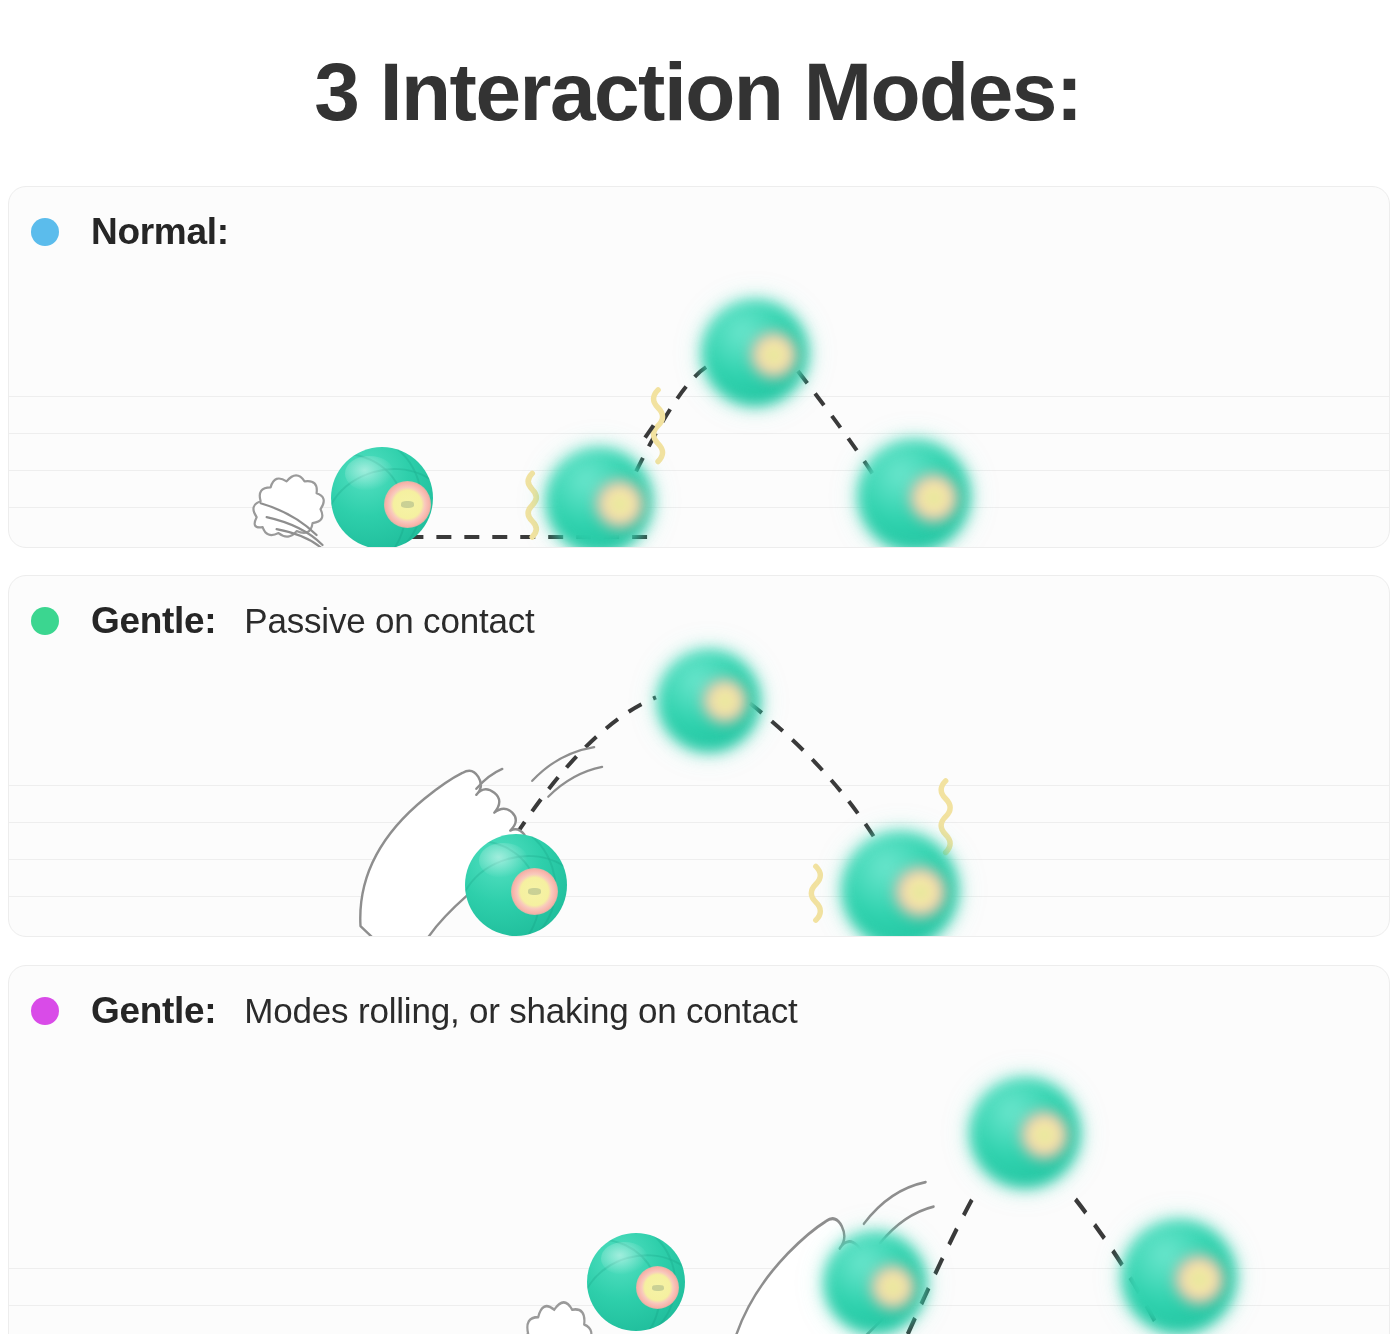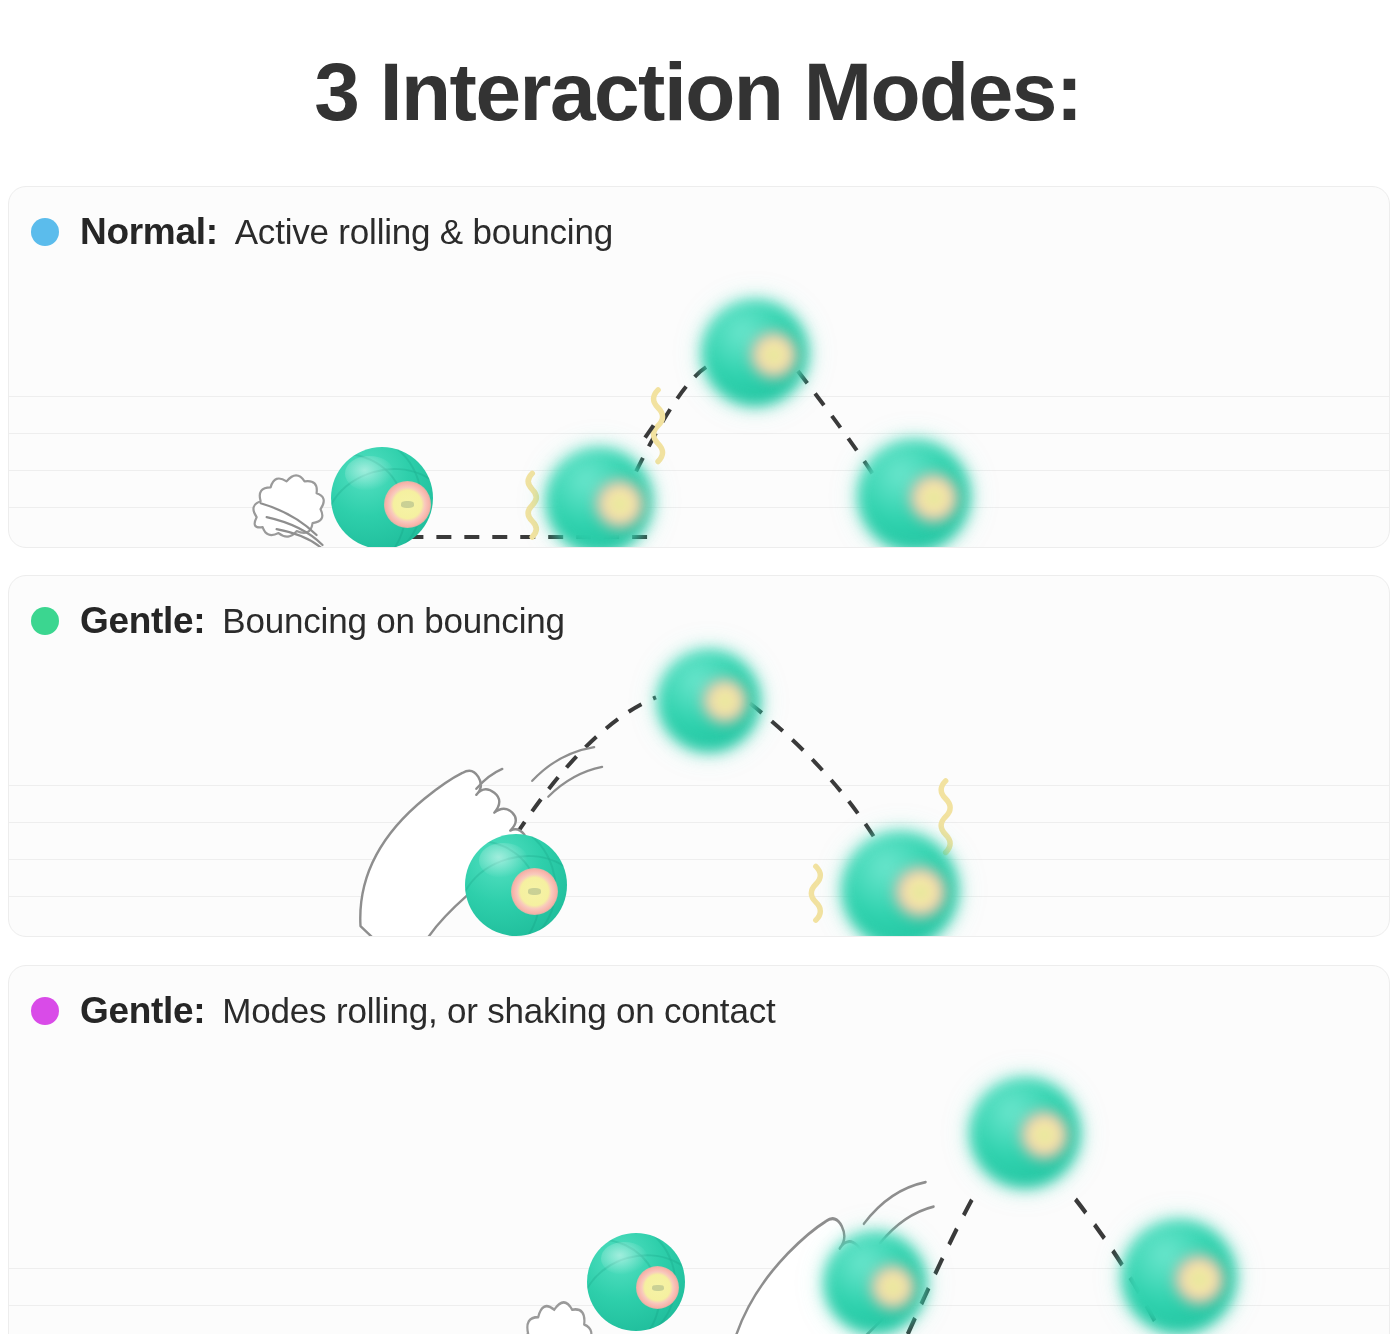--- a/index.html
+++ b/index.html
@@ -69,21 +69,21 @@
   .gl-2 { top: 83px; }
   .gl-3 { top: 120px; }
 
   
   .mode-head {
     position: absolute;
     top: 24px;
     left: 22px;
     display: flex;
     align-items: center;
-    gap: 21px;
+    gap: 32px;
     white-space: nowrap;
     justify-content: center;
   }
   .dot {
     width: 28px;
     height: 28px;
     border-radius: 50%;
     flex: 0 0 auto;
   }
   .mode-name {
@@ -225,21 +225,20 @@
     <div class="gridlines">
       <div class="gridline gl-0"></div>
       <div class="gridline gl-1"></div>
       <div class="gridline gl-2"></div>
       <div class="gridline gl-3"></div>
     </div>
 
     <div class="mode-head">
       <span class="dot" style="background:#5BBCEC"></span>
       <span class="mode-name">Normal:</span>
-      <span class="mode-desc">Active rolling &amp; bouncing</span>
     </div>
 
     <div class="scene">
       <svg viewBox="0 0 1382 362" preserveAspectRatio="none" aria-hidden="true">
 
         <path class="dash" d="M 400 352 L 640 352"></path>
 
         <path class="dash" d="M 628 286 Q 672 196 700 180"></path>
 
         <path class="dash" d="M 790 185 Q 840 250 866 290"></path>
@@ -299,21 +298,21 @@
     <div class="gridlines">
       <div class="gridline gl-0"></div>
       <div class="gridline gl-1"></div>
       <div class="gridline gl-2"></div>
       <div class="gridline gl-3"></div>
     </div>
 
     <div class="mode-head">
       <span class="dot" style="background:#3BD690"></span>
       <span class="mode-name">Gentle:</span>
-      <span class="mode-desc">Bouncing on bouncing</span>
+      <span class="mode-desc">Passive on contact</span>
     </div>
 
     <div class="scene">
       <svg viewBox="0 0 1382 362" preserveAspectRatio="none" aria-hidden="true">
 
         <path class="dash" d="M 508 260 Q 580 150 648 122"></path>
 
         <path class="dash" d="M 742 128 Q 820 190 866 262"></path>
 
         <g>

